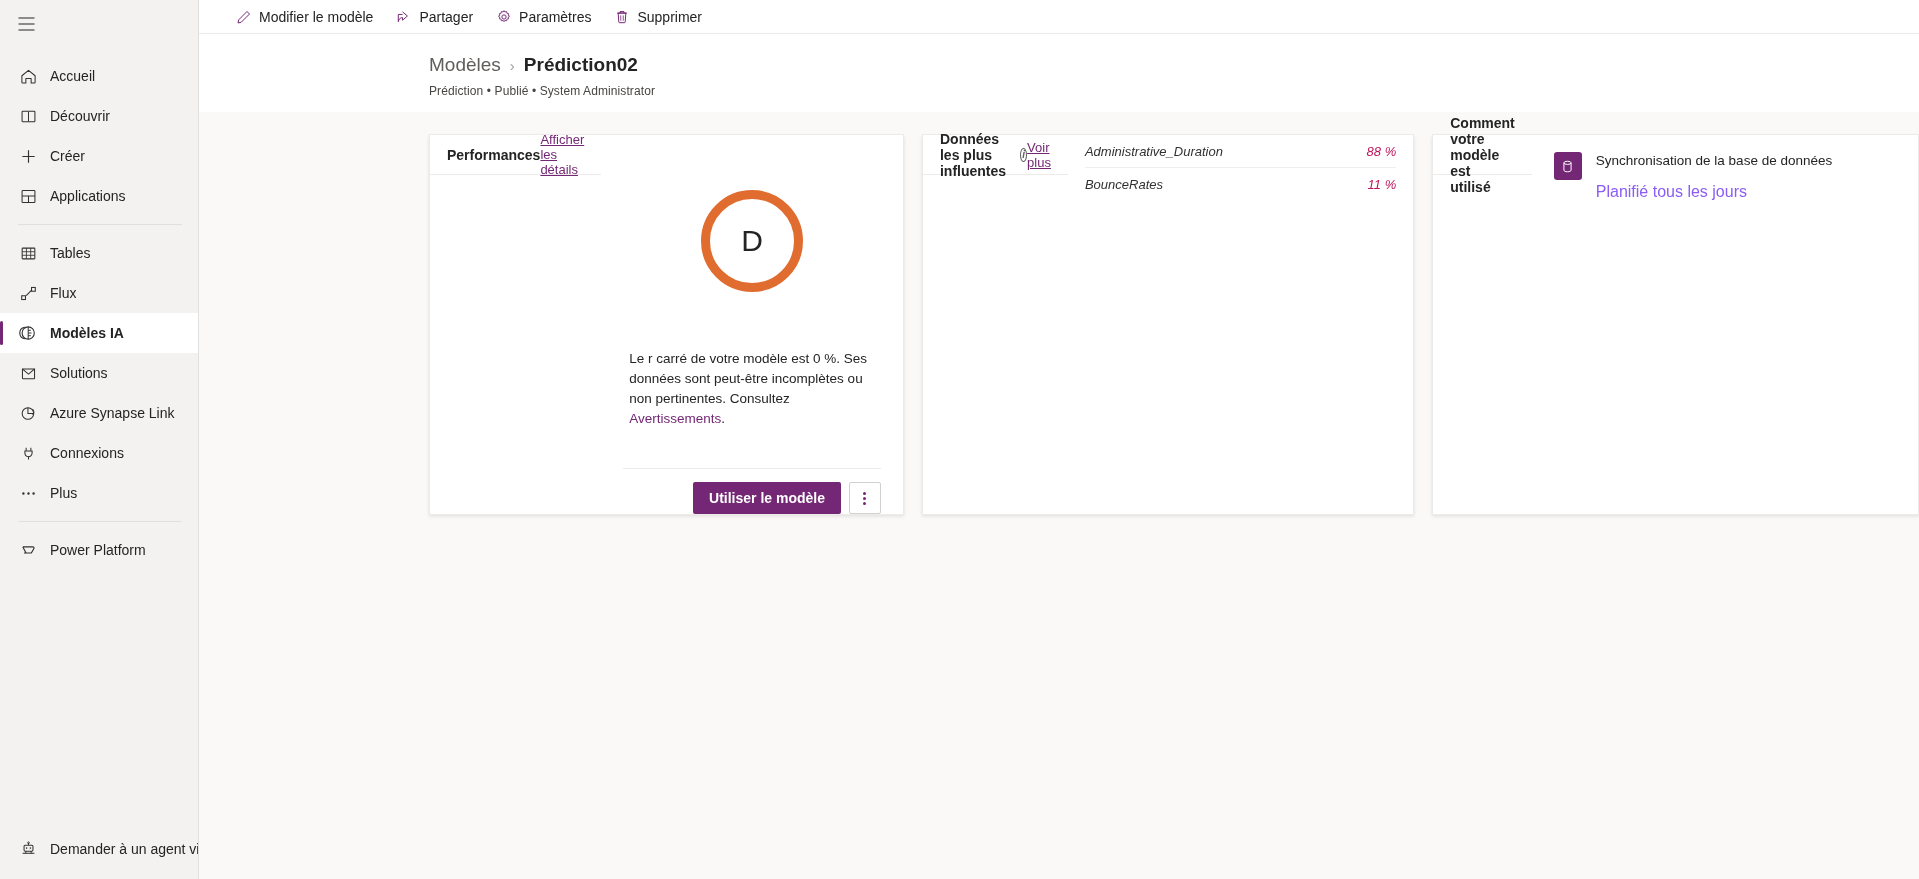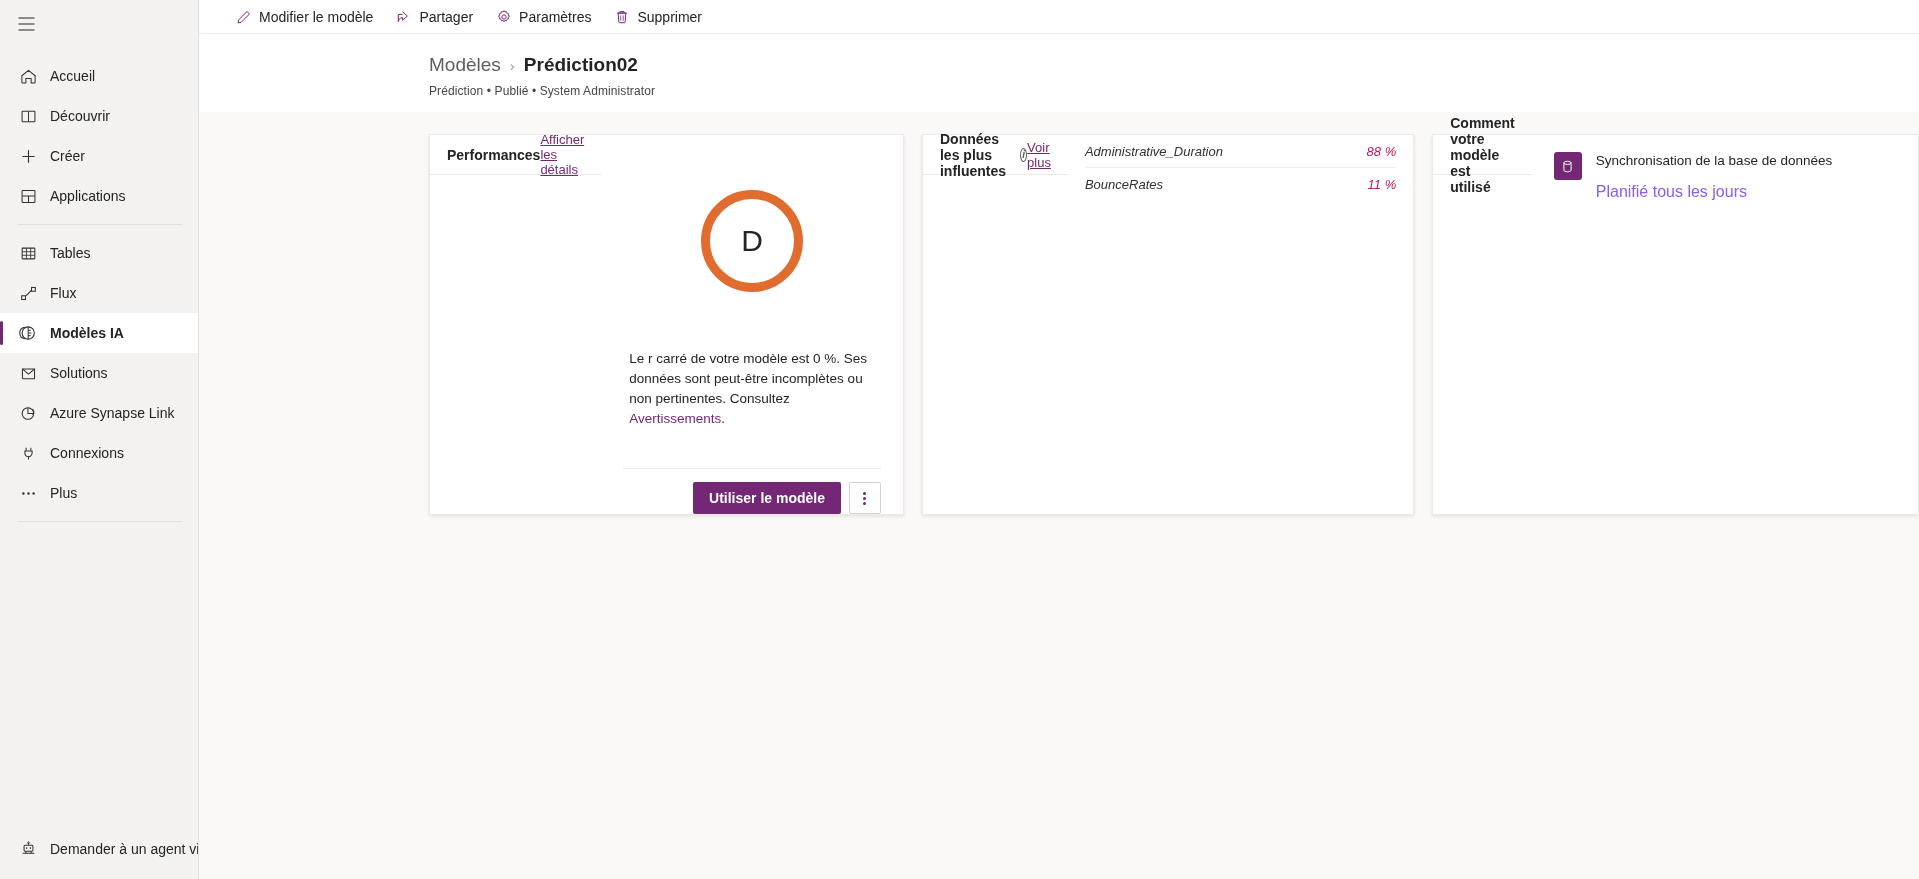--- a/index.html
+++ b/index.html
@@ -447,20 +447,29 @@
           <circle cx="3.6" cy="9" r="1.25" fill="#323130"></circle>
           <circle cx="9" cy="9" r="1.25" fill="#323130"></circle>
           <circle cx="14.4" cy="9" r="1.25" fill="#323130"></circle>
         </svg>
       </span>
       <span class="lbl">Plus</span>
     </div>
 
     <div class="nav-sep"></div>
 
+    <div class="nav-item">
+      <span class="ic">
+        <svg width="17" height="17" viewBox="0 0 18 18" fill="none">
+          <path d="M3 5.2h10.4c1.3 0 1.9 1 1.2 2L12 11.6H4.2" stroke="#323130" stroke-width="1.2" stroke-linejoin="round"></path>
+          <path d="M3 5.2 6.4 11.6" stroke="#323130" stroke-width="1.2"></path>
+        </svg>
+      </span>
+      <span class="lbl">Power Platform</span>
+    </div>
 
   </nav>
 
   <div class="nav-bottom">
     <div class="nav-item">
       <span class="ic">
         <svg width="17" height="17" viewBox="0 0 18 18" fill="none">
           <path d="M9 2.2v1.9" stroke="#323130" stroke-width="1.1"></path>
           <circle cx="9" cy="1.9" r="0.9" stroke="#323130" stroke-width="1"></circle>
           <rect x="4.3" y="4.4" width="9.4" height="6.4" rx="1.2" stroke="#323130" stroke-width="1.1"></rect>

